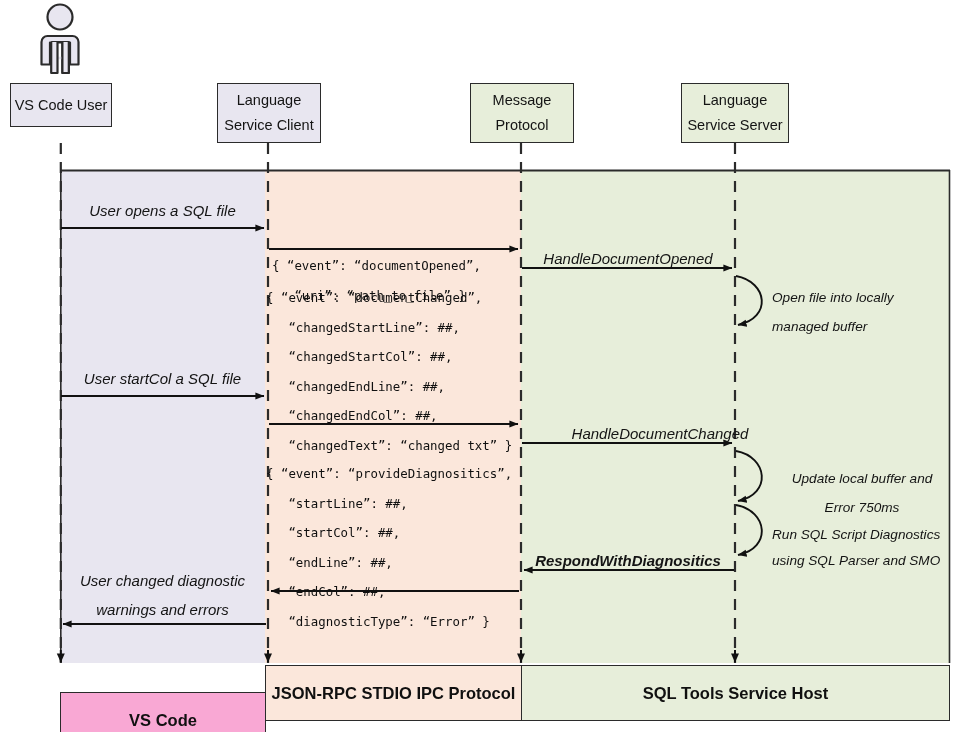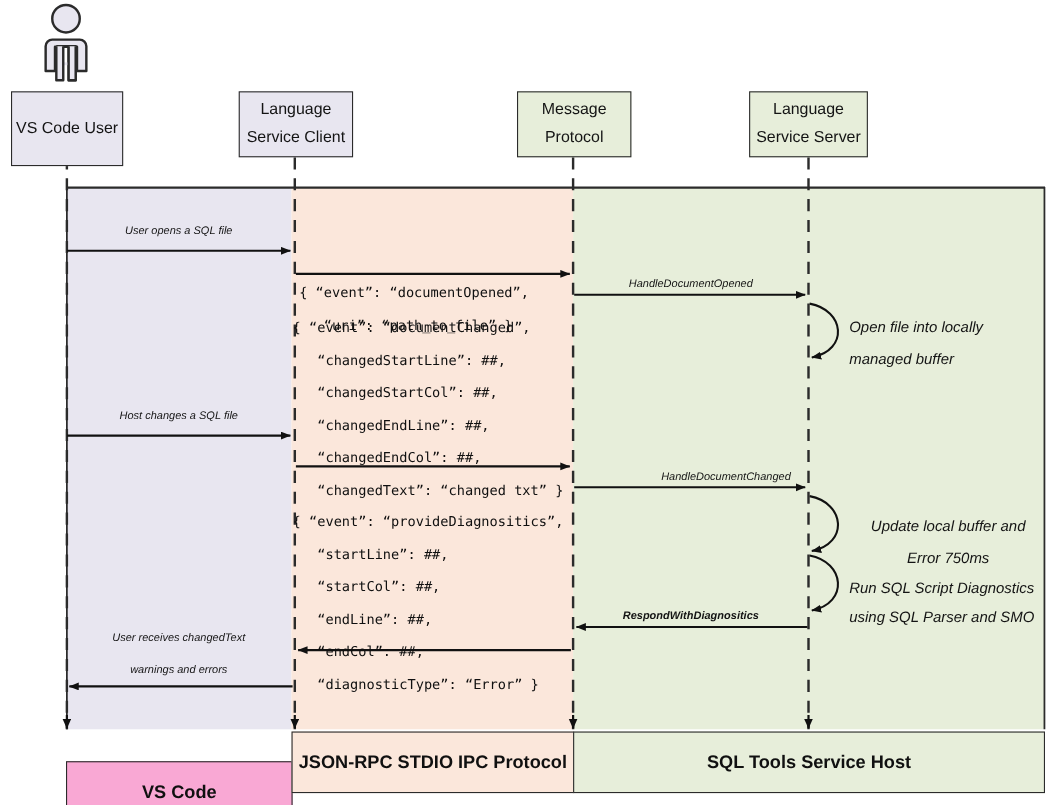--- a/index.html
+++ b/index.html
@@ -39,21 +39,21 @@
     color: #141414;
     text-align: center;
   }
   .actor-box.purple { background: #e8e6f0; }
   .actor-box.green  { background: #e7eeda; }
 
   
   .msg-label {
     position: absolute;
     font-style: italic;
-    font-size: 10px;
+    font-size: 15px;
     color: #141414;
     text-align: center;
     line-height: 25px;
     white-space: nowrap;
   }
   .note-label {
     position: absolute;
     font-style: italic;
     font-size: 13.6px;
     color: #141414;
@@ -151,21 +151,21 @@
       <path d="M266,624 L63,624" marker-end="url(#arrowEnd)"></path>
     </g>
 
     <g stroke="#111111" stroke-width="1.9" fill="none">
       <path d="M736,276 C768,282 772,318 738,325" marker-end="url(#arrowEnd)"></path>
       <path d="M736,451 C768,457 772,494 738,501" marker-end="url(#arrowEnd)"></path>
       <path d="M736,505 C768,511 772,548 738,555" marker-end="url(#arrowEnd)"></path>
     </g>
   </svg>
 
-  <div class="actor-box purple" style="left:10px; top:83px; width:102px; height:68px;">
+  <div class="actor-box purple" style="left:10px; top:83px; width:102px; height:44px;">
     <span>VS Code User</span>
   </div>
 
   <div class="actor-box purple" style="left:217px; top:83px; width:104px; height:60px;">
     <span>Language</span>
     <span>Service Client</span>
   </div>
 
   <div class="actor-box green" style="left:470px; top:83px; width:104px; height:60px;">
     <span>Message</span>
@@ -174,27 +174,27 @@
 
   <div class="actor-box green" style="left:681px; top:83px; width:108px; height:60px;">
     <span>Language</span>
     <span>Service Server</span>
   </div>
 
   <div class="msg-label" style="left:61px; top:198px; width:203px;">User opens a SQL file</div>
 
   <div class="msg-label" style="left:522px; top:246px; width:212px;">HandleDocumentOpened</div>
 
-  <div class="msg-label" style="left:61px; top:366px; width:203px;">Host changes a SQL file</div>
+  <div class="msg-label" style="left:61px; top:366px; width:203px;">User startCol a SQL file</div>
 
   <div class="msg-label" style="left:522px; top:421px; width:212px;padding-left:32px;">HandleDocumentChanged</div>
 
   <div class="msg-label" style="left:522px; top:548px; width:212px;font-weight:bold;">RespondWithDiagnositics</div>
 
-  <div class="msg-label" style="left:61px; top:568px; width:203px;">User receives changedText</div>
+  <div class="msg-label" style="left:61px; top:568px; width:203px;">User changed diagnostic</div>
 
   <div class="msg-label" style="left:61px; top:597px; width:203px;">warnings and errors</div>
 
   <div class="note-label" style="left:772px; top:284px; width:240px; text-align:left;">Open file into locally</div>
   <div class="note-label" style="left:772px; top:313px; width:240px; text-align:left;">managed buffer</div>
 
   <div class="note-label" style="left:772px; top:465px; width:180px; text-align:center;">Update local buffer and</div>
   <div class="note-label" style="left:772px; top:494px; width:180px; text-align:center;">Error 750ms</div>
 
   <div class="note-label" style="left:772px; top:521px; width:180px; text-align:left;">Run SQL Script Diagnostics</div>

